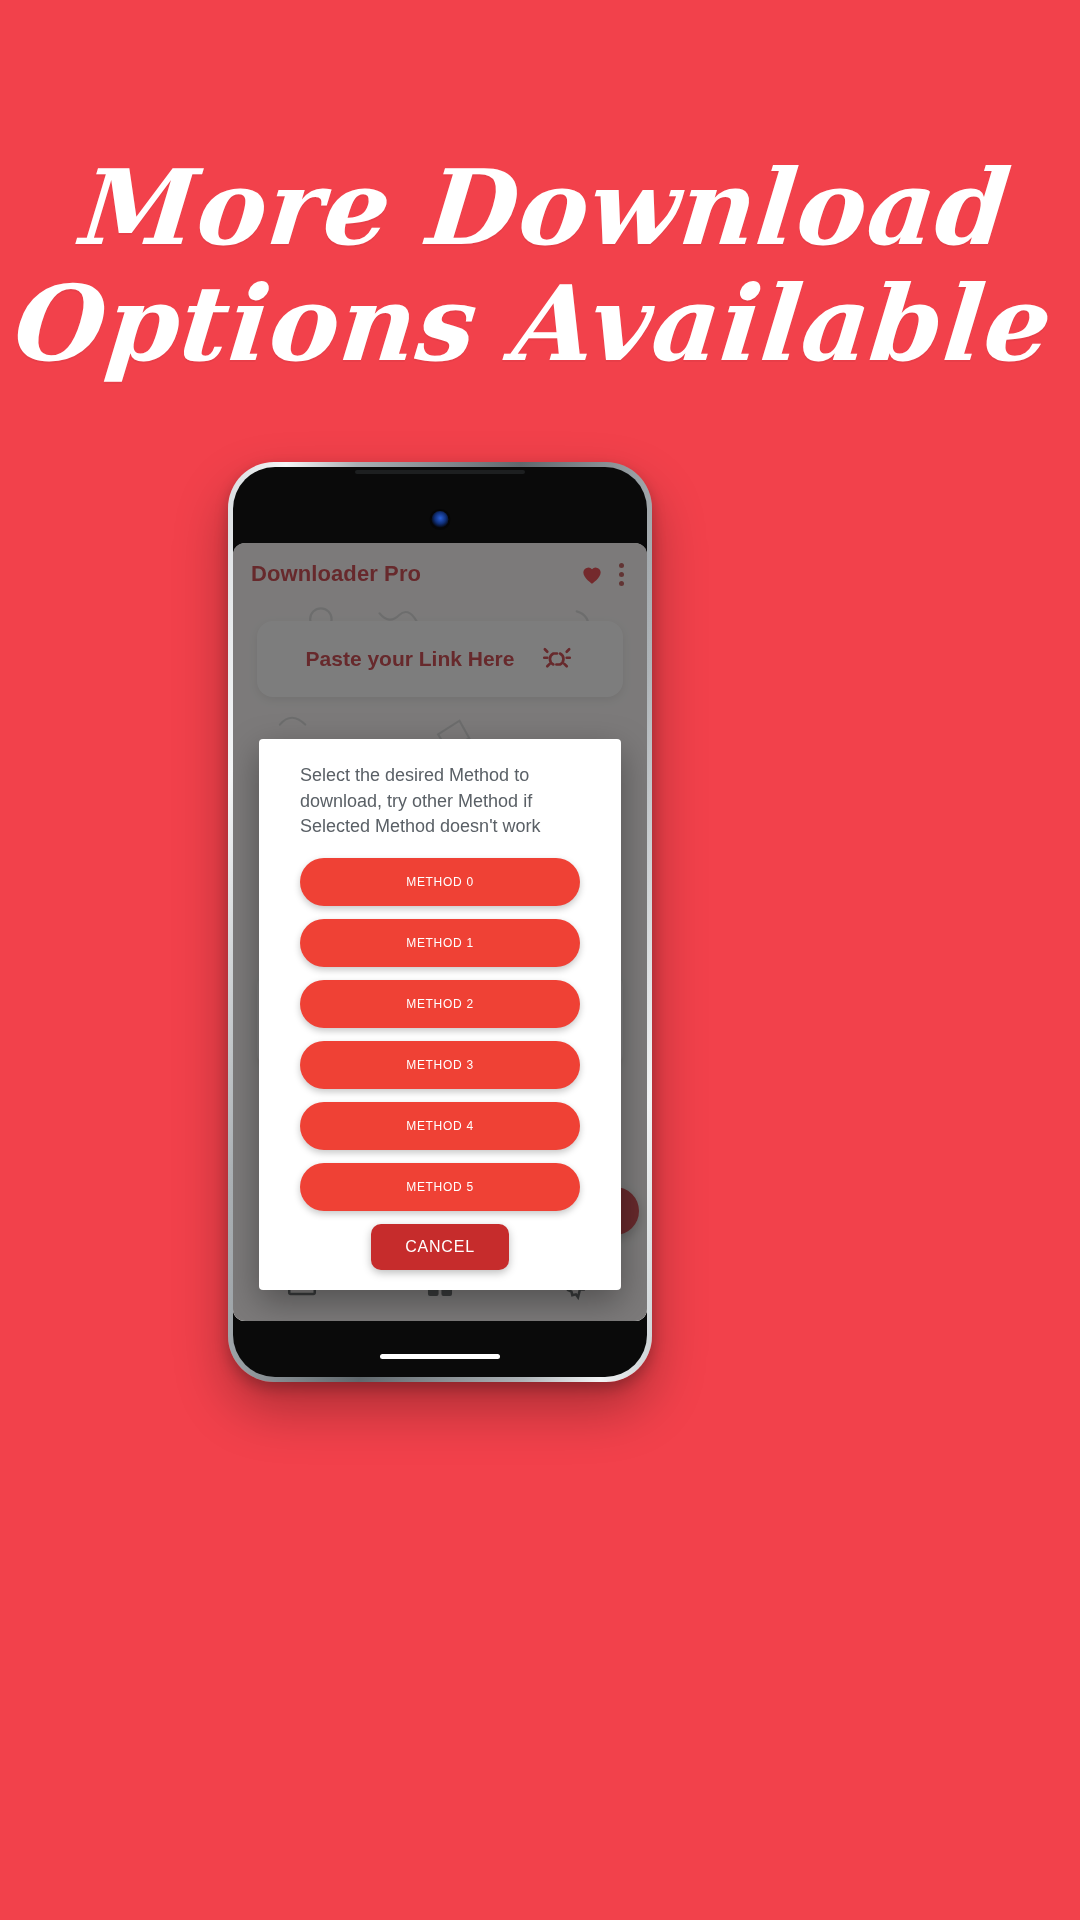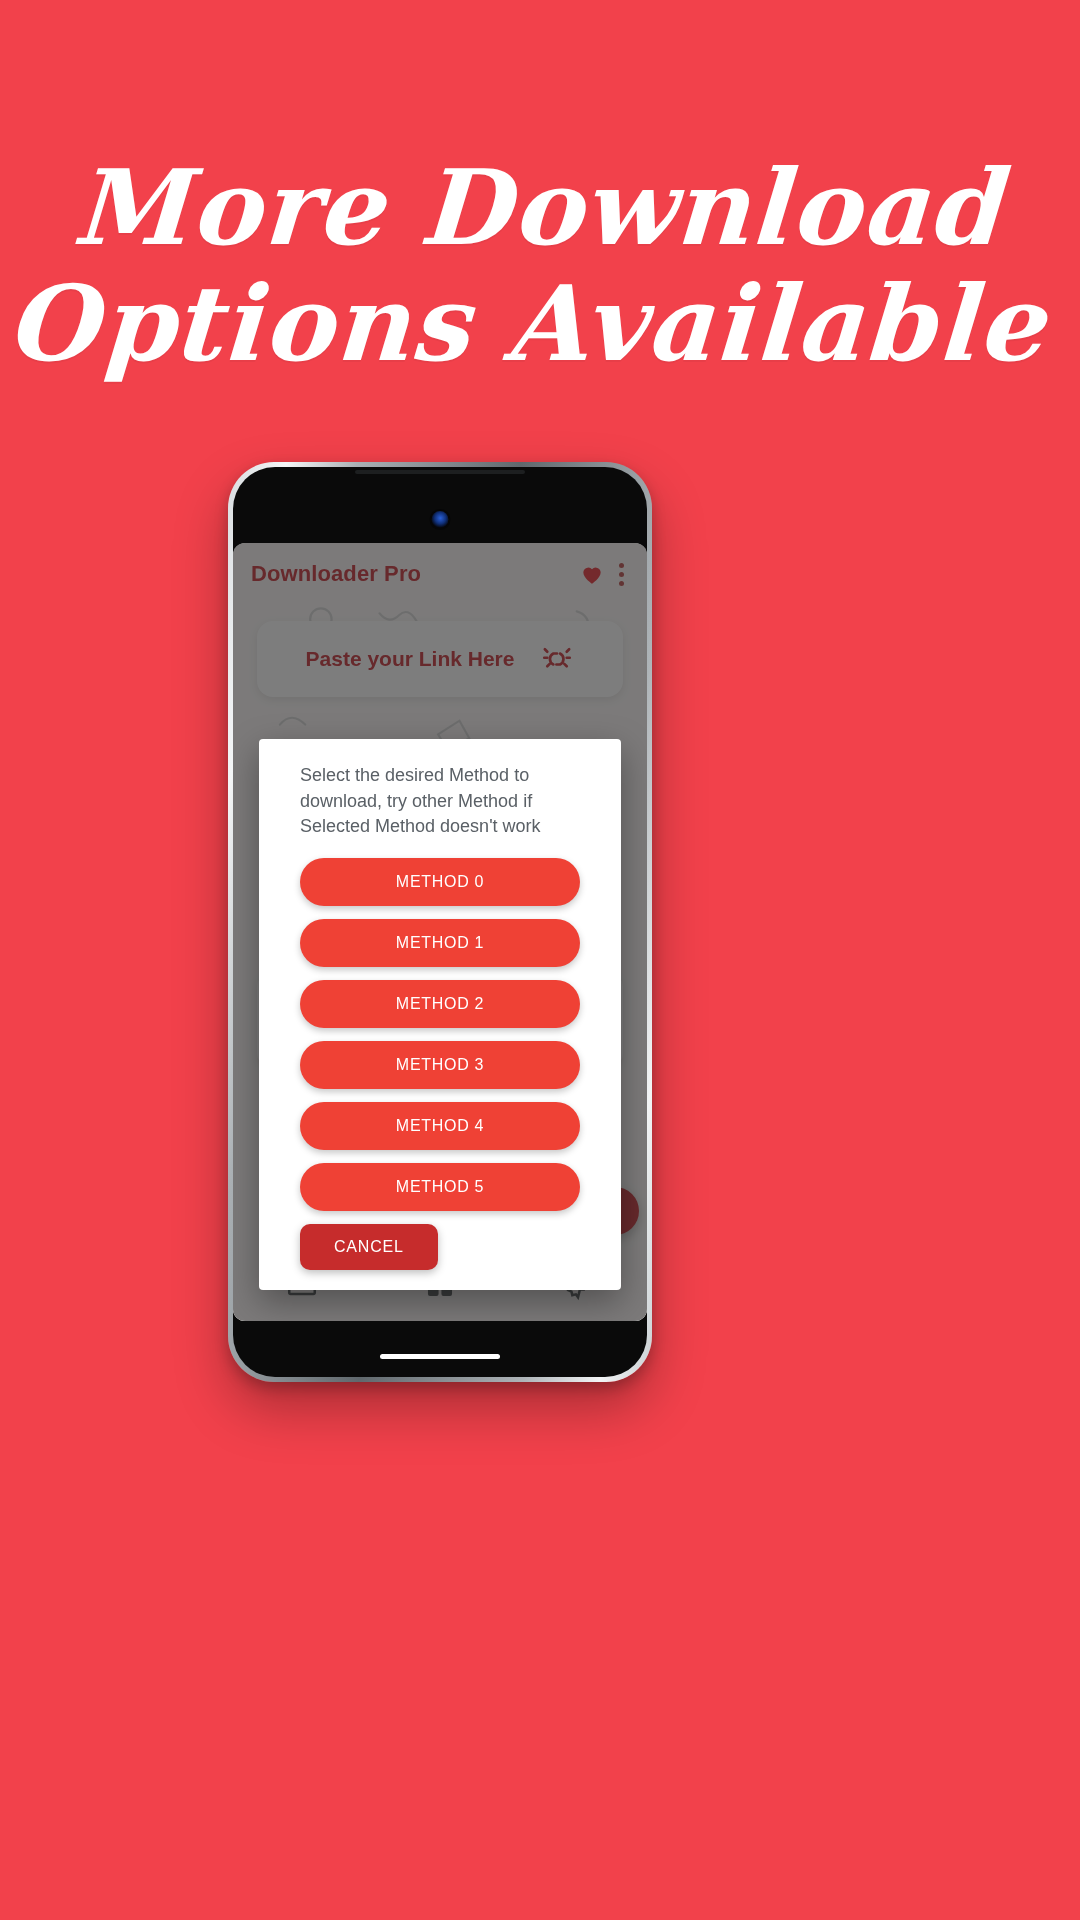--- a/index.html
+++ b/index.html
@@ -192,27 +192,27 @@
   .method-btn {
     display: block;
     width: 100%;
     height: 48px;
     margin-bottom: 13px;
     border: none;
     border-radius: 26px;
     background: #ef4135;
     color: #ffffff;
     font-family: "Liberation Sans", sans-serif;
-    font-size: 16px;
+    font-size: 12px;
     font-weight: 400;
     letter-spacing: 0.7px;
     box-shadow: 0 3px 7px rgba(0,0,0,0.22);
     cursor: pointer;
   }
-  .cancel-wrap { display: flex; justify-content: flex-start; margin-top: 8px; }
+  .cancel-wrap { display: flex; justify-content: center; margin-top: 8px; }
   .cancel-btn {
     border: none;
     height: 46px;
     padding: 0 34px;
     border-radius: 10px;
     background: #c62c2c;
     color: #ffffff;
     font-family: "Liberation Sans", sans-serif;
     font-size: 16px;
     font-weight: 400;

